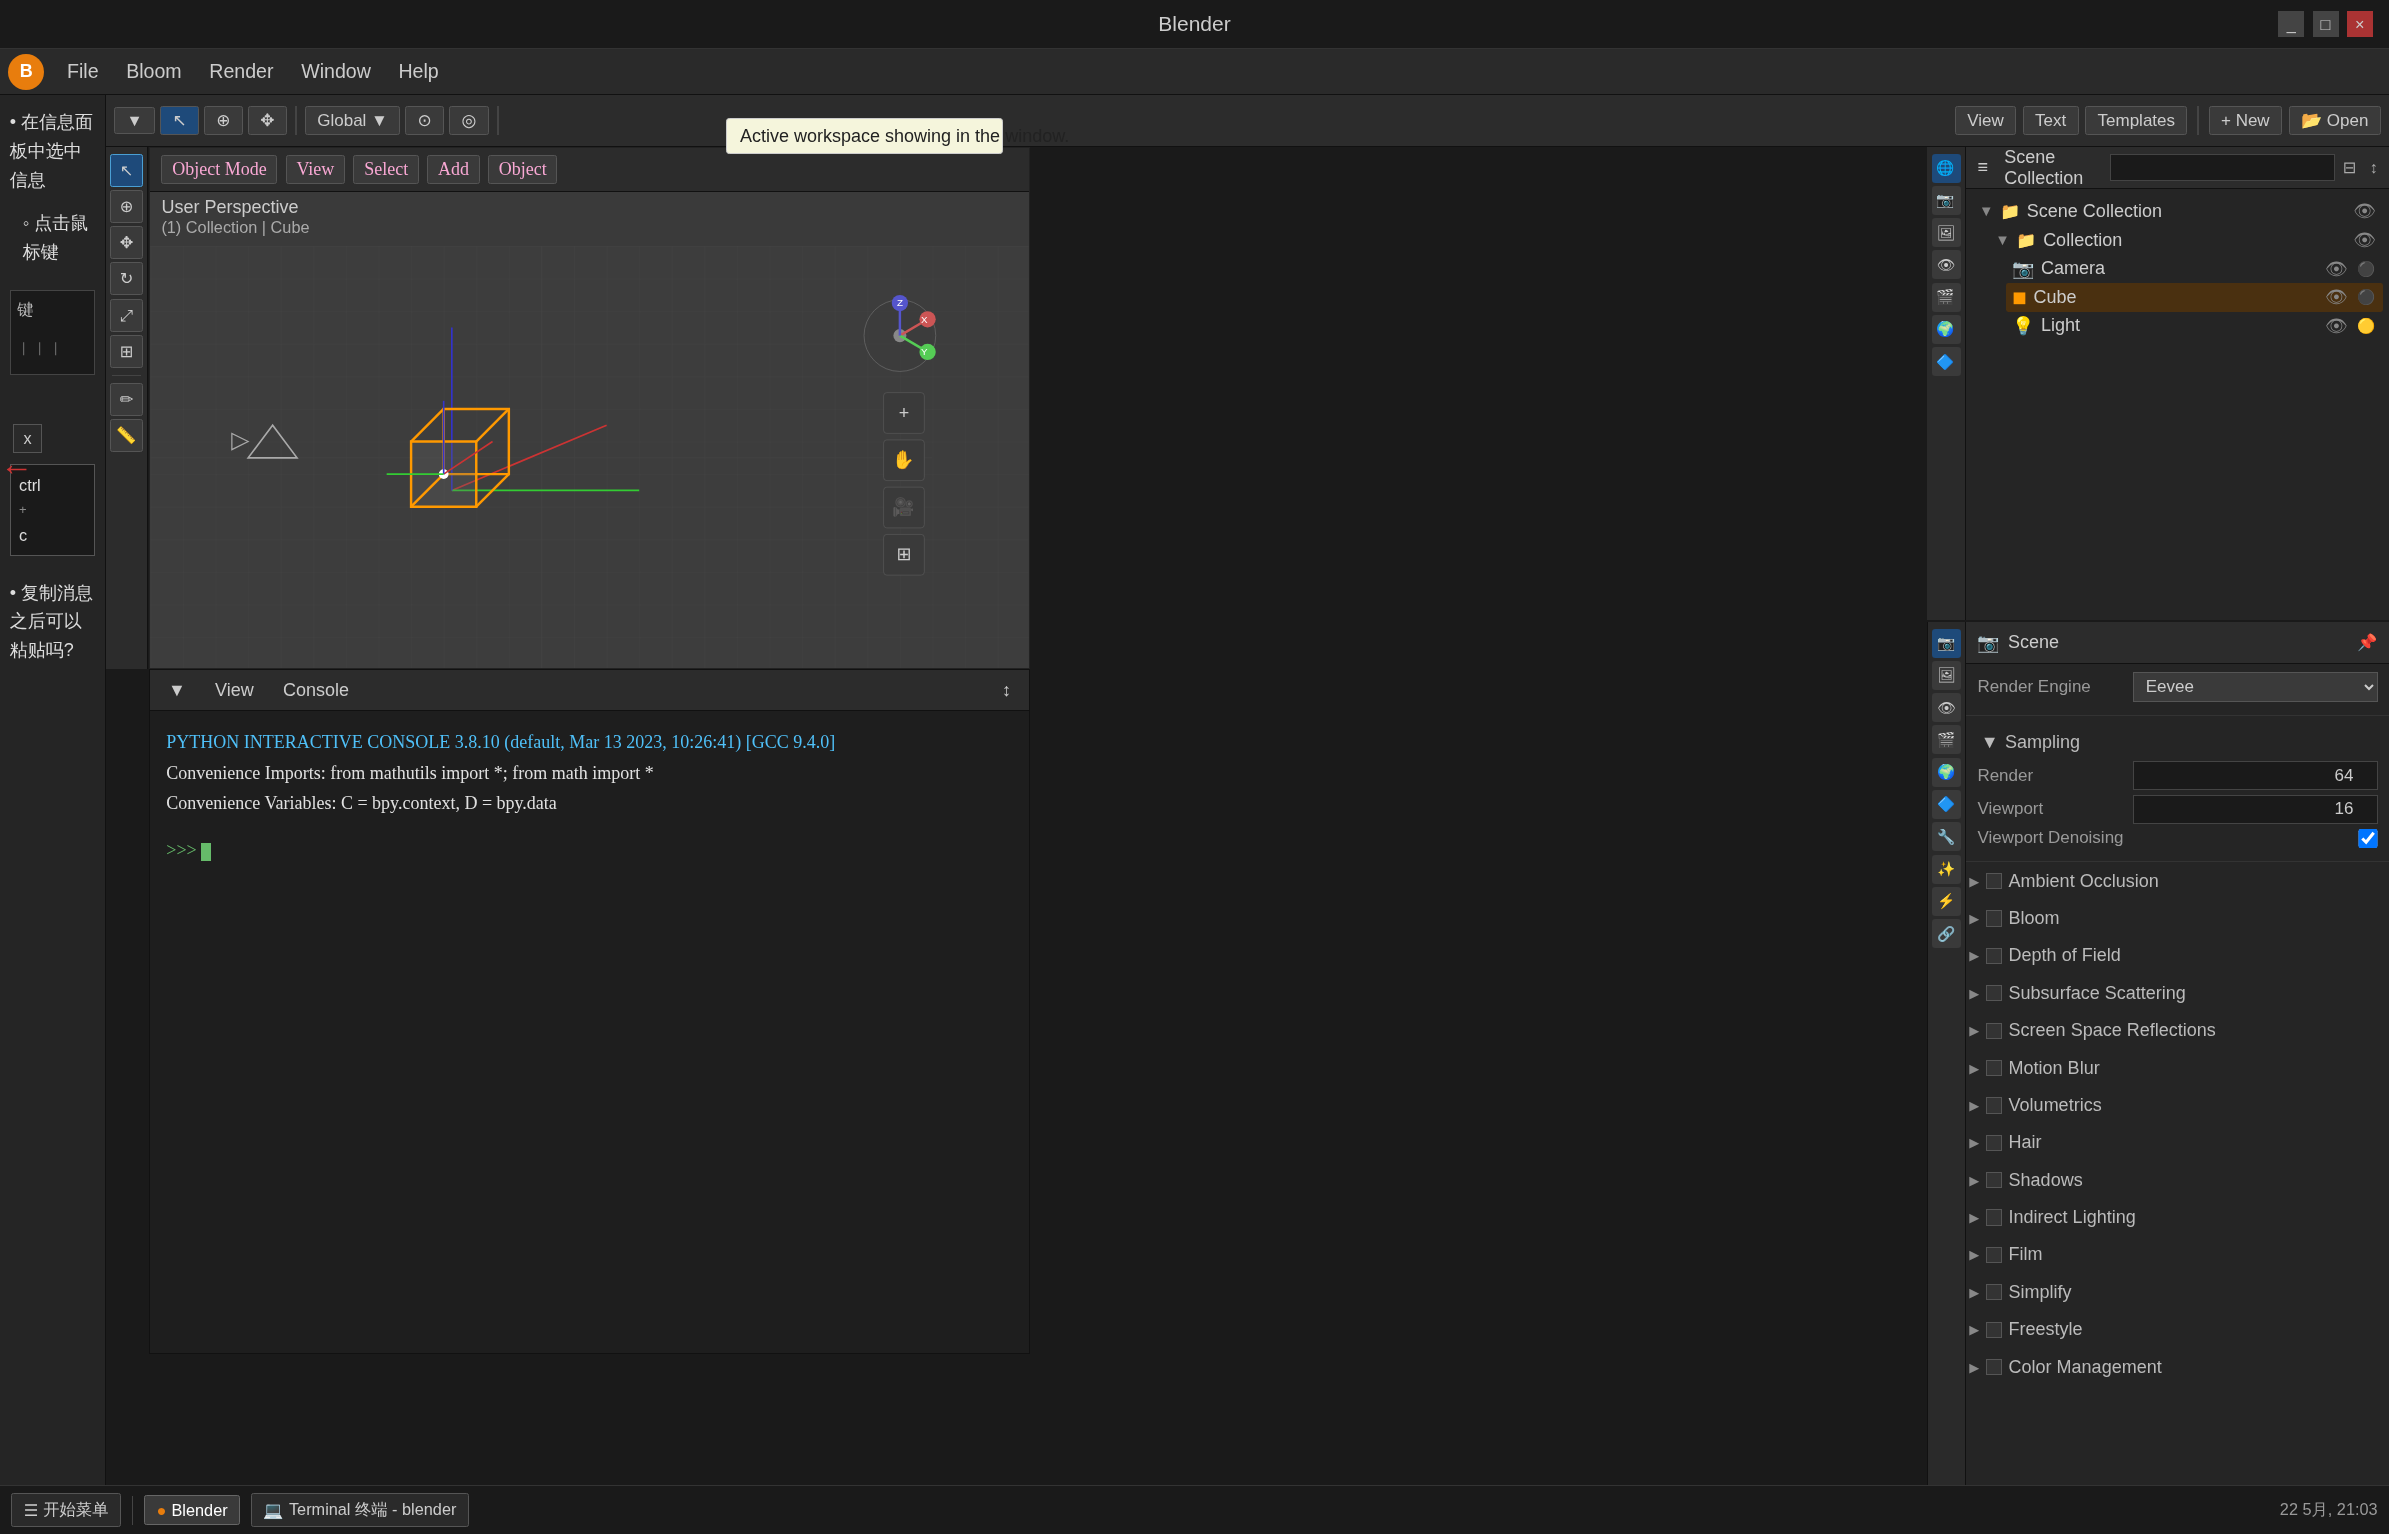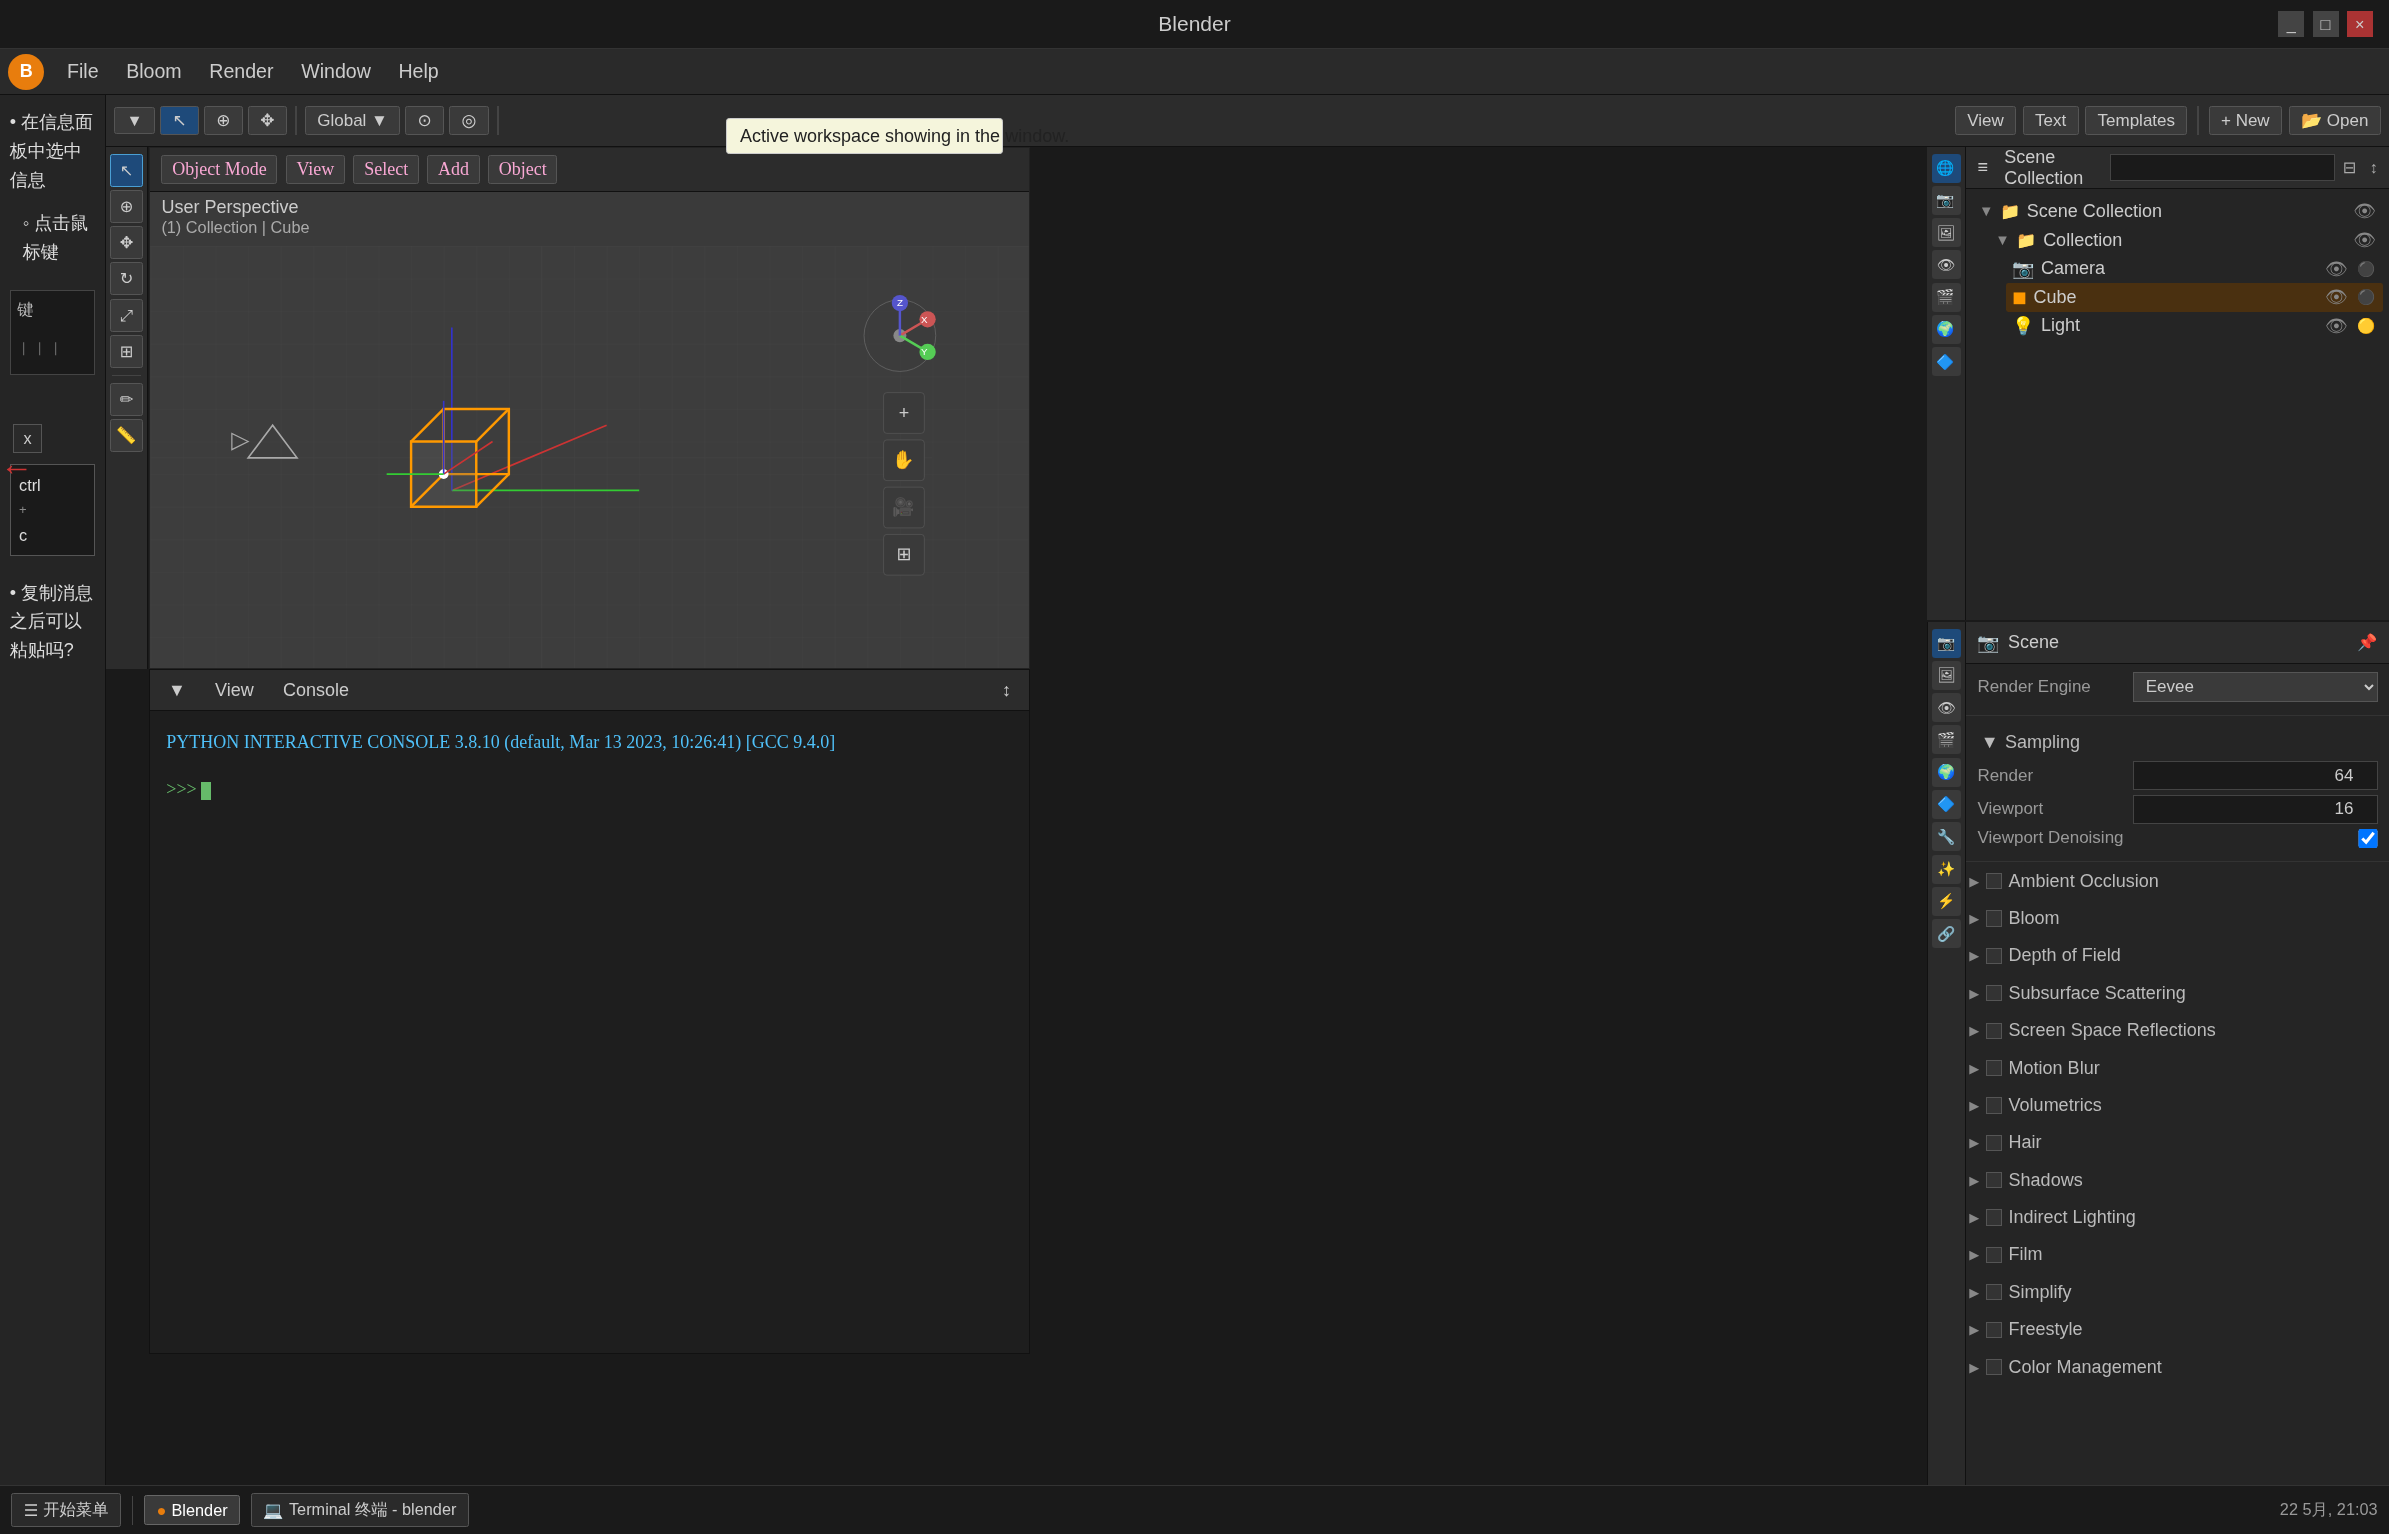--- a/index.html
+++ b/index.html
@@ -685,20 +685,26 @@
   <div class="console-header">
     <button class="console-header-btn">▼</button>
     <button class="console-header-btn">View</button>
     <button class="console-header-btn">Console</button>
     <div style="margin-left:auto;">
       <button class="console-header-btn">↕</button>
     </div>
   </div>
   <div class="console-body">
     <div class="console-text-blue">PYTHON INTERACTIVE CONSOLE 3.8.10 (default, Mar 13 2023, 10:26:41) [GCC 9.4.0]</div>
+    <div>
+      <span class="console-text-white">Convenience Imports:   from mathutils import *; from math import *</span>
+    </div>
+    <div>
+      <span class="console-text-white">Convenience Variables:   C = bpy.context, D = bpy.data</span>
+    </div>
     <div style="margin-top:16.3px;">
       <span class="console-prompt">&gt;&gt;&gt; </span>
       <span class="console-cursor"></span>
     </div>
   </div>
 </div>
 
 <div class="outliner-right-icons">
   <div class="right-tab-icon active">🌐</div>
   <div class="right-tab-icon">📷</div>

